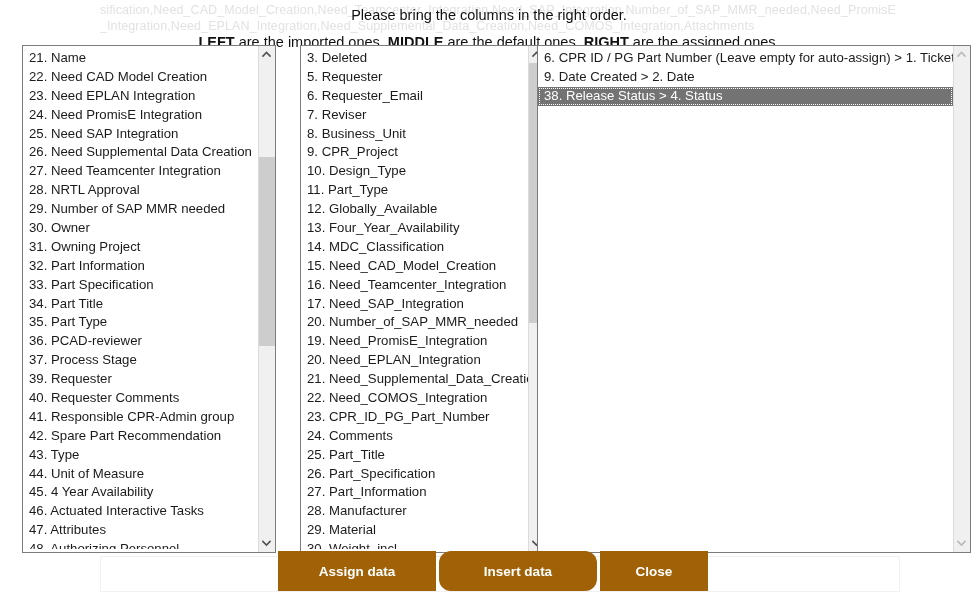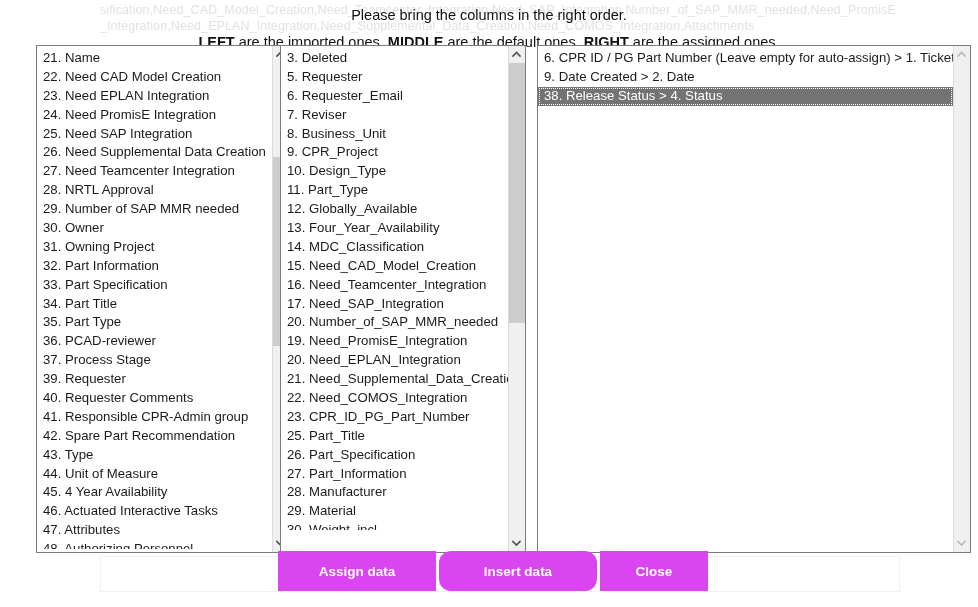--- a/index.html
+++ b/index.html
@@ -70,22 +70,22 @@
     top: 45px;
     height: 508px;
     background: #ffffff;
     border: 1px solid #7c7c7c;
     box-sizing: border-box;
     z-index: 3;
     display: flex;
     flex-direction: row;
     overflow: hidden;
   }
-  #list-left   { left: 36px;  width: 254px; }
-  #list-middle { left: 280px; width: 246px; }
+  #list-left   { left: 22px;  width: 254px; }
+  #list-middle { left: 300px; width: 246px; }
   #list-right  { left: 537px; width: 434px; }
 
   .list-items {
     flex: 1 1 auto;
     padding: 3px 0 0 0;
     overflow: hidden;
     min-width: 0;
   }
   .list-item {
     font-size: 13.2px;
@@ -152,21 +152,21 @@
   #button-row {
     position: absolute;
     left: 278px;
     top: 551px;
     height: 40px;
     display: flex;
     gap: 3px;
     z-index: 4;
   }
   .btn {
-    background: #d946ef;
+    background: #a16207;
     color: #ffffff;
     border: none;
     font-family: "Liberation Sans", sans-serif;
     font-size: 13.5px;
     font-weight: bold;
     height: 40px;
     cursor: pointer;
     padding: 4px;
     display: flex;
     align-items: center;
@@ -247,20 +247,21 @@
       <div class="list-item">14. MDC_Classification</div>
       <div class="list-item">15. Need_CAD_Model_Creation</div>
       <div class="list-item">16. Need_Teamcenter_Integration</div>
       <div class="list-item">17. Need_SAP_Integration</div>
       <div class="list-item">20. Number_of_SAP_MMR_needed</div>
       <div class="list-item">19. Need_PromisE_Integration</div>
       <div class="list-item">20. Need_EPLAN_Integration</div>
       <div class="list-item">21. Need_Supplemental_Data_Creation</div>
       <div class="list-item">22. Need_COMOS_Integration</div>
       <div class="list-item">23. CPR_ID_PG_Part_Number</div>
+      <div class="list-item">24. Comments</div>
       <div class="list-item">25. Part_Title</div>
       <div class="list-item">26. Part_Specification</div>
       <div class="list-item">27. Part_Information</div>
       <div class="list-item">28. Manufacturer</div>
       <div class="list-item">29. Material</div>
       <div class="list-item clipped">30. Weight_incl</div>
     </div>
   <div class="scrollbar">
       <div class="sb-arrow up">
         <svg width="10" height="7" viewBox="0 0 10 7">

